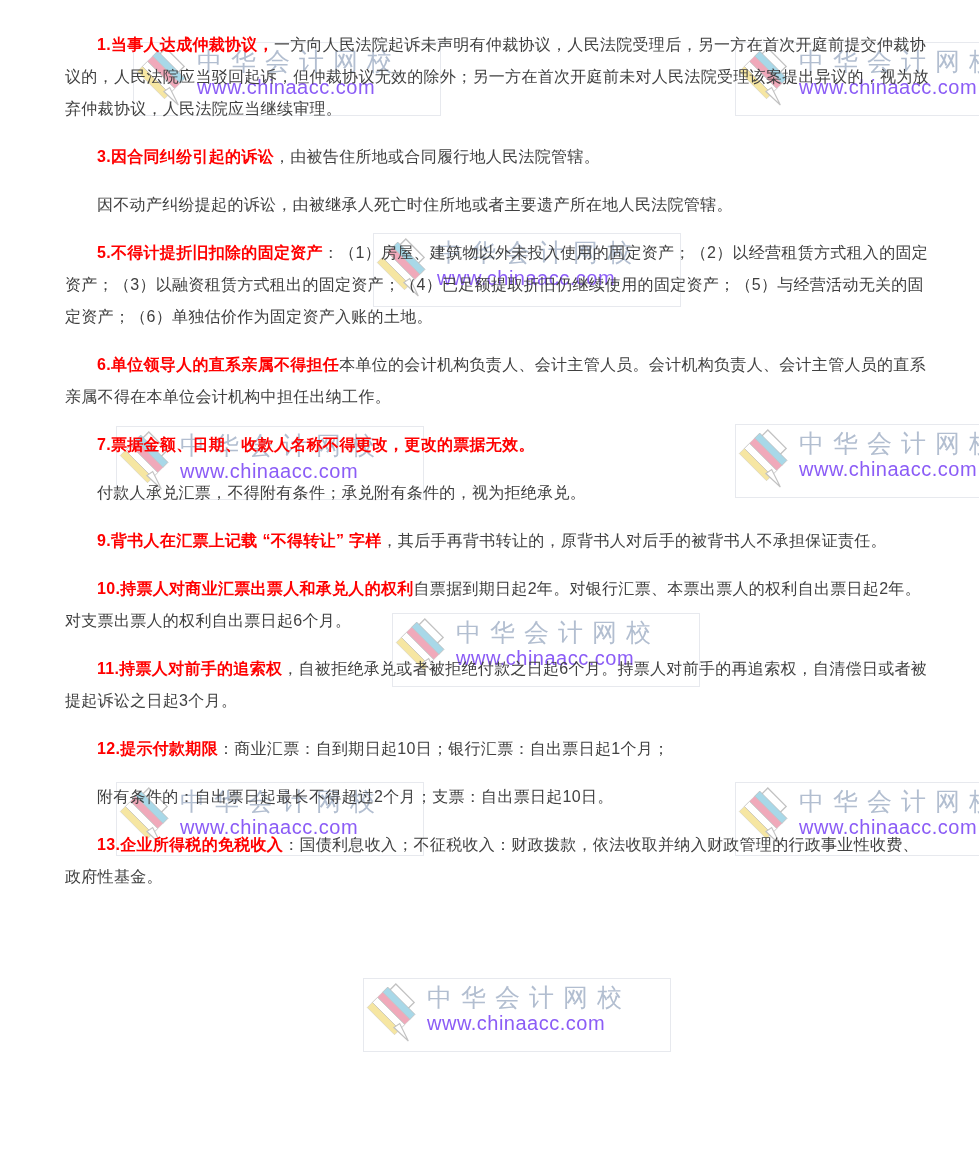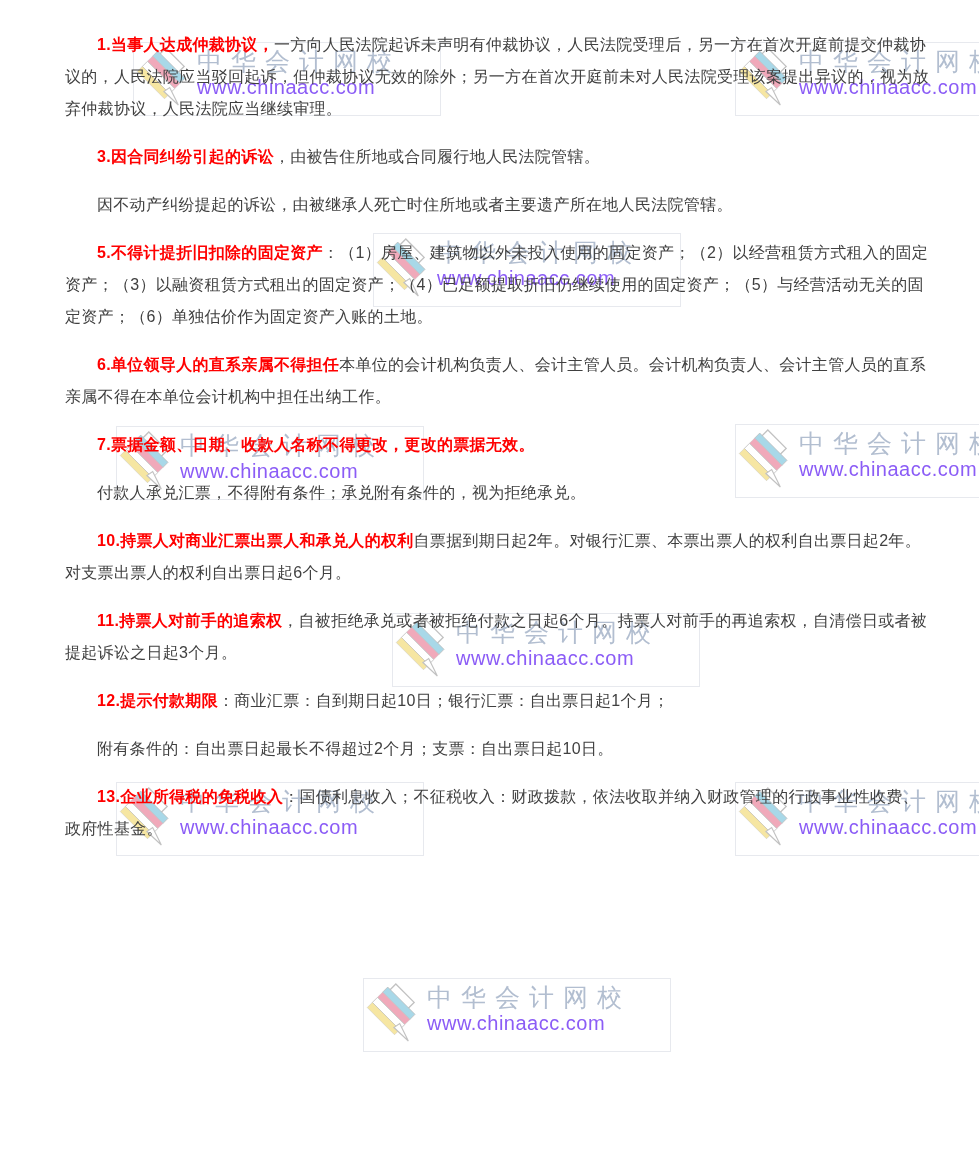--- a/index.html
+++ b/index.html
@@ -171,19 +171,20 @@
   </div>
 
   <div class="content">
     <p class="para"><span class="head">1.当事人达成仲裁协议，</span><span>一方向人民法院起诉未声明有仲裁协议，人民法院受理后，另一方在首次开庭前提交仲裁协议的，人民法院应当驳回起诉，但仲裁协议无效的除外；另一方在首次开庭前未对人民法院受理该案提出异议的，视为放弃仲裁协议，人民法院应当继续审理。</span></p>
     <p class="para"><span class="head">3.因合同纠纷引起的诉讼</span><span>，由被告住所地或合同履行地人民法院管辖。</span></p>
     <p class="para"><span class="head"></span><span>因不动产纠纷提起的诉讼，由被继承人死亡时住所地或者主要遗产所在地人民法院管辖。</span></p>
     <p class="para"><span class="head">5.不得计提折旧扣除的固定资产</span><span>：（1）房屋、建筑物以外未投入使用的固定资产；（2）以经营租赁方式租入的固定资产；（3）以融资租赁方式租出的固定资产；（4）已足额提取折旧仍继续使用的固定资产；（5）与经营活动无关的固定资产；（6）单独估价作为固定资产入账的土地。</span></p>
     <p class="para"><span class="head">6.单位领导人的直系亲属不得担任</span><span>本单位的会计机构负责人、会计主管人员。会计机构负责人、会计主管人员的直系亲属不得在本单位会计机构中担任出纳工作。</span></p>
     <p class="para"><span class="head">7.票据金额、日期、收款人名称不得更改，更改的票据无效。</span><span></span></p>
     <p class="para"><span class="head"></span><span>付款人承兑汇票，不得附有条件；承兑附有条件的，视为拒绝承兑。</span></p>
+    <p class="para"><span class="head">9.背书人在汇票上记载 “不得转让” 字样</span><span>，其后手再背书转让的，原背书人对后手的被背书人不承担保证责任。</span></p>
     <p class="para"><span class="head">10.持票人对商业汇票出票人和承兑人的权利</span><span>自票据到期日起2年。对银行汇票、本票出票人的权利自出票日起2年。对支票出票人的权利自出票日起6个月。</span></p>
     <p class="para"><span class="head">11.持票人对前手的追索权</span><span>，自被拒绝承兑或者被拒绝付款之日起6个月。持票人对前手的再追索权，自清偿日或者被提起诉讼之日起3个月。</span></p>
     <p class="para"><span class="head">12.提示付款期限</span><span>：商业汇票：自到期日起10日；银行汇票：自出票日起1个月；</span></p>
     <p class="para"><span class="head"></span><span>附有条件的：自出票日起最长不得超过2个月；支票：自出票日起10日。</span></p>
     <p class="para"><span class="head">13.企业所得税的免税收入</span><span>：国债利息收入；不征税收入：财政拨款，依法收取并纳入财政管理的行政事业性收费、政府性基金。</span></p>
   </div>
 </div>
 
 </body></html>

